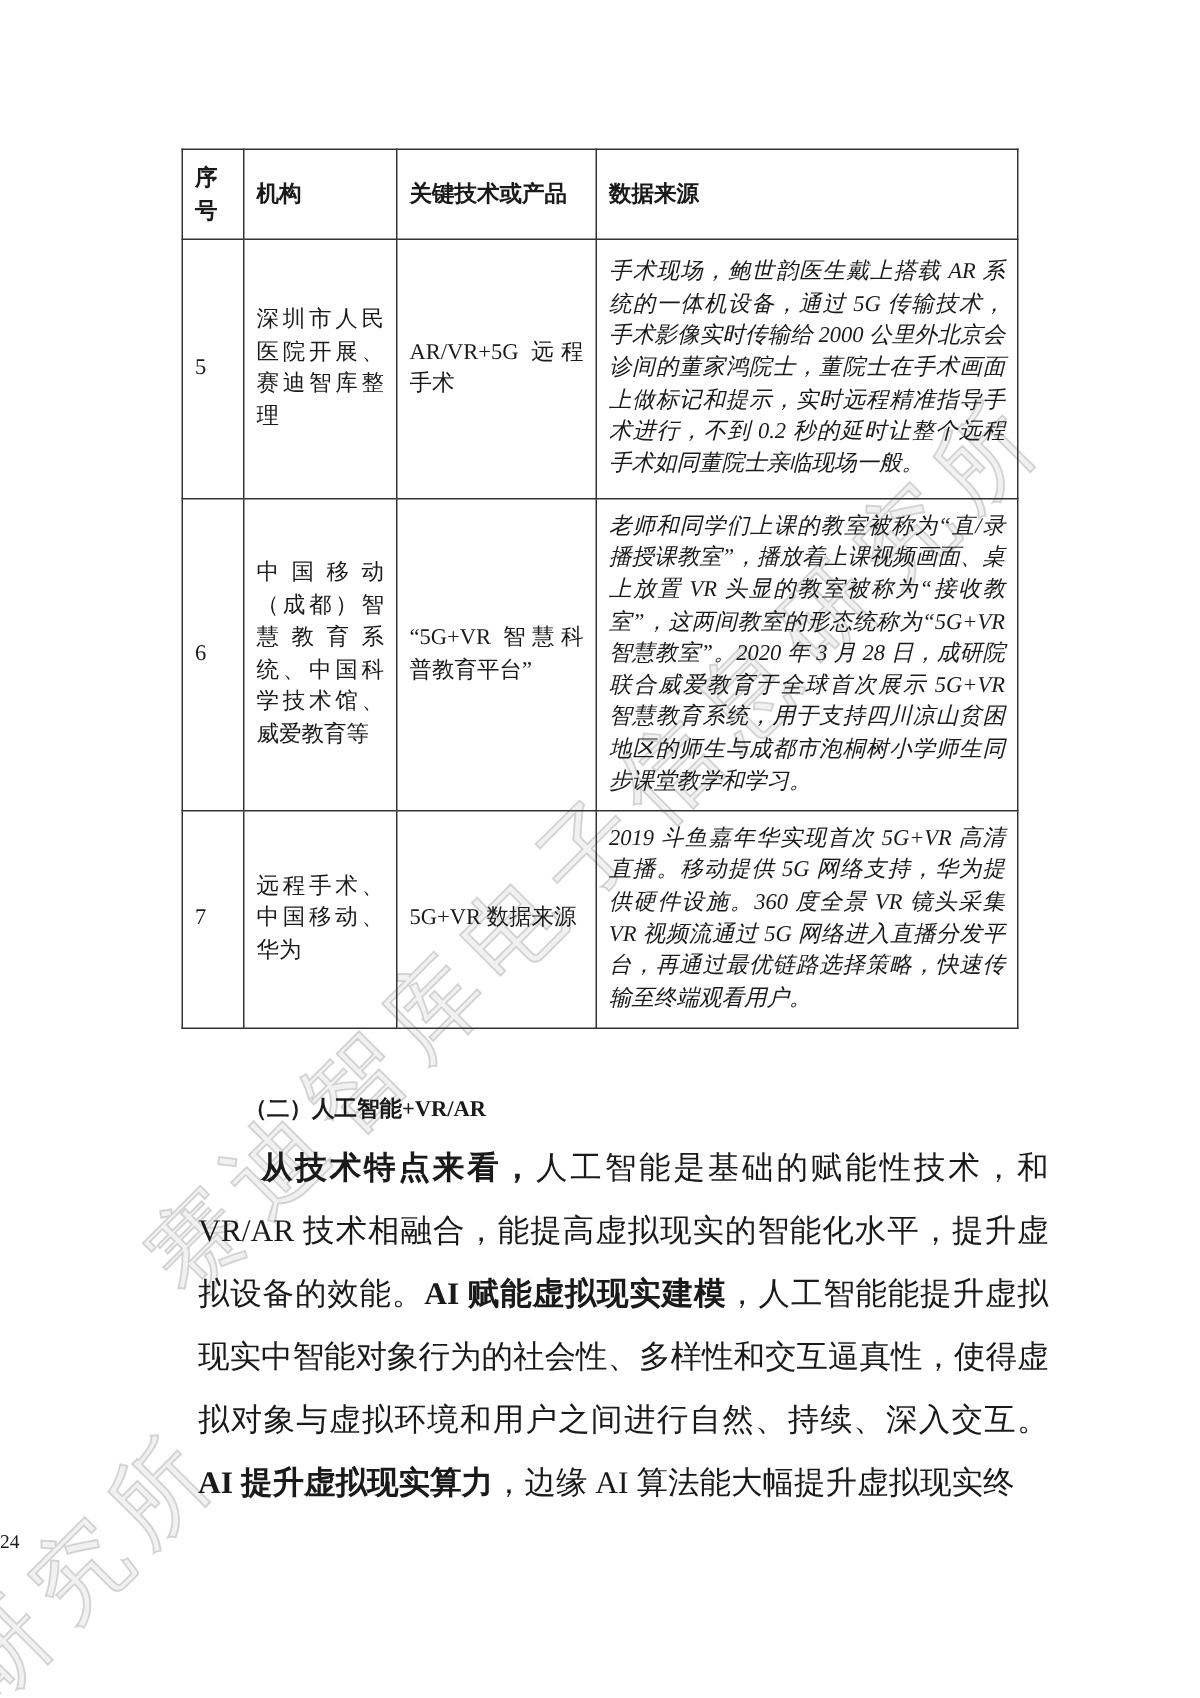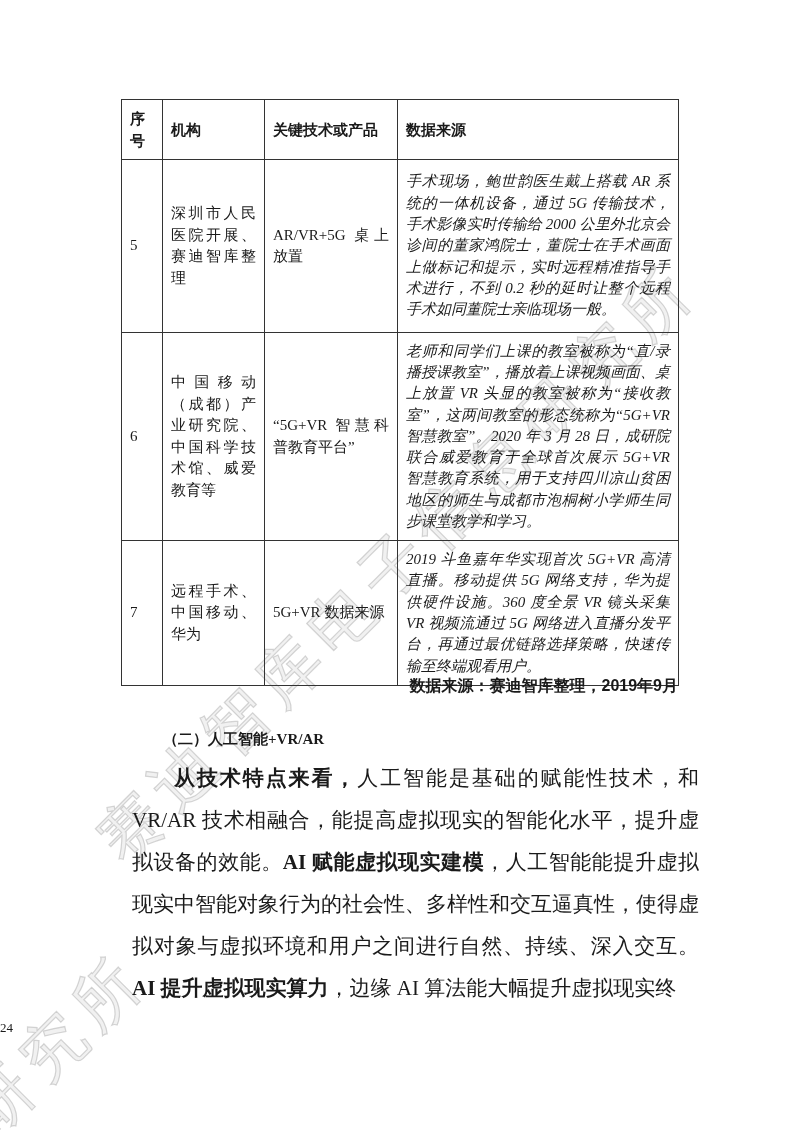--- a/index.html
+++ b/index.html
@@ -125,40 +125,39 @@
       <tbody>
           <tr>
         <th>序号</th>
         <th>机构</th>
         <th>关键技术或产品</th>
         <th>数据来源</th>
       </tr>
       <tr class="r5">
         <td class="no">5</td>
         <td class="org">深圳市人民医院开展、赛迪智库整理</td>
-        <td class="tech">AR/VR+5G 桌上放置</td>
+        <td class="tech">AR/VR+5G 远程手术</td>
         <td class="prog">手术现场，鲍世韵医生戴上搭载 AR 系统的一体机设备，通过 5G 传输技术，手术影像实时传输给 2000 公里外北京会诊间的董家鸿院士，董院士在手术画面上做标记和提示，实时远程精准指导手术进行，不到 0.2 秒的延时让整个远程手术如同董院士亲临现场一般。</td>
       </tr>
       <tr class="r6">
         <td class="no">6</td>
-        <td class="org">中国移动（成都）产业研究院、中国科学技术馆、威爱教育等</td>
+        <td class="org">中国移动（成都）智慧教育系统、中国科学技术馆、威爱教育等</td>
         <td class="tech">“5G+VR 智慧科普教育平台”</td>
         <td class="prog">老师和同学们上课的教室被称为“直/录播授课教室”，播放着上课视频画面、桌上放置 VR 头显的教室被称为“接收教室”，这两间教室的形态统称为“5G+VR 智慧教室”。2020 年 3 月 28 日，成研院联合威爱教育于全球首次展示 5G+VR 智慧教育系统，用于支持四川凉山贫困地区的师生与成都市泡桐树小学师生同步课堂教学和学习。</td>
       </tr>
       <tr class="r7">
         <td class="no">7</td>
         <td class="org">远程手术、中国移动、华为</td>
         <td class="tech">5G+VR 数据来源</td>
         <td class="prog">2019 斗鱼嘉年华实现首次 5G+VR 高清直播。移动提供 5G 网络支持，华为提供硬件设施。360 度全景 VR 镜头采集 VR 视频流通过 5G 网络进入直播分发平台，再通过最优链路选择策略，快速传输至终端观看用户。</td>
       </tr>
     </tbody>
       </table>
   </div>
 
-  <div class="source-note">数据来源：赛迪智库整理，2019年9月</div>
 
   <div class="section-heading">（二）人工智能+VR/AR</div>
 
   <div class="body-paragraph"><span class="run-bold">从技术特点来看，</span><span>人工智能是基础的赋能性技术，和 VR/AR 技术相融合，能提高虚拟现实的智能化水平，提升虚拟设备的效能。</span><span class="run-bold">AI 赋能虚拟现实建模</span><span>，人工智能能提升虚拟现实中智能对象行为的社会性、多样性和交互逼真性，使得虚拟对象与虚拟环境和用户之间进行自然、持续、深入交互。</span><span class="run-bold">AI 提升虚拟现实算力</span><span>，边缘 AI 算法能大幅提升虚拟现实终</span></div>
 
   <div class="page-number">24</div>
 
 </div>
 
 </body></html>

